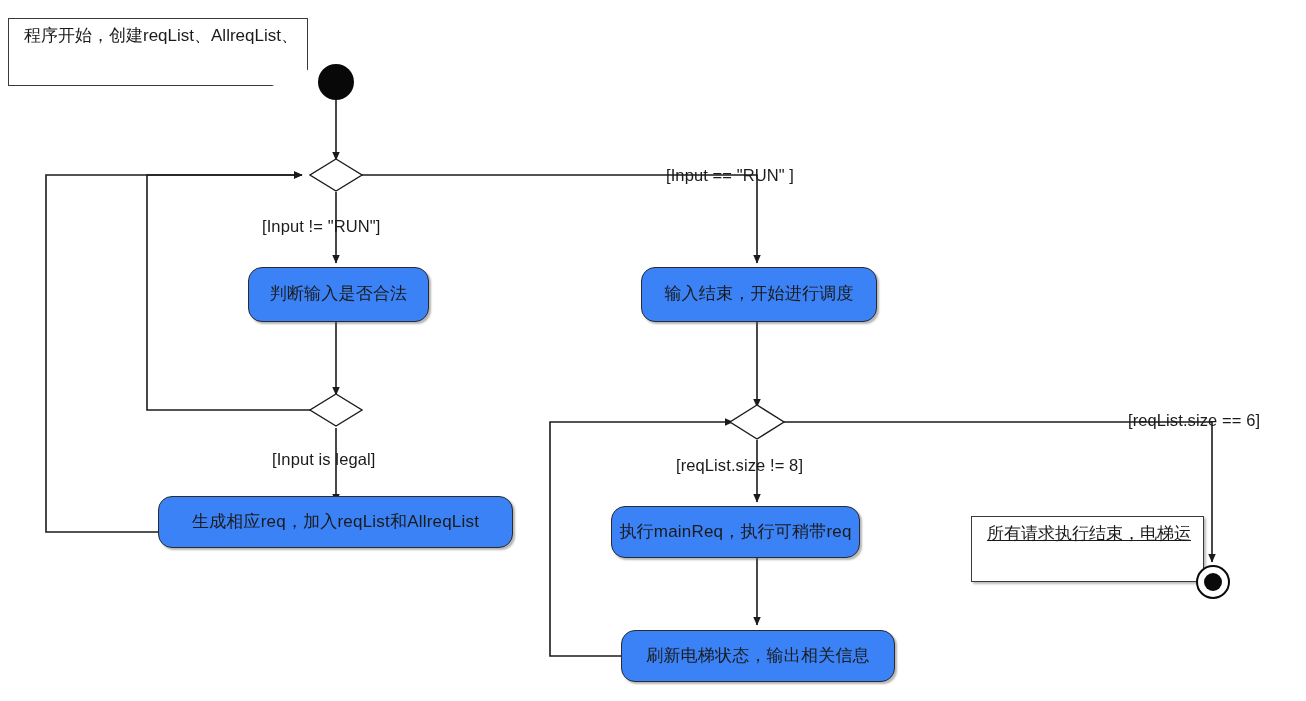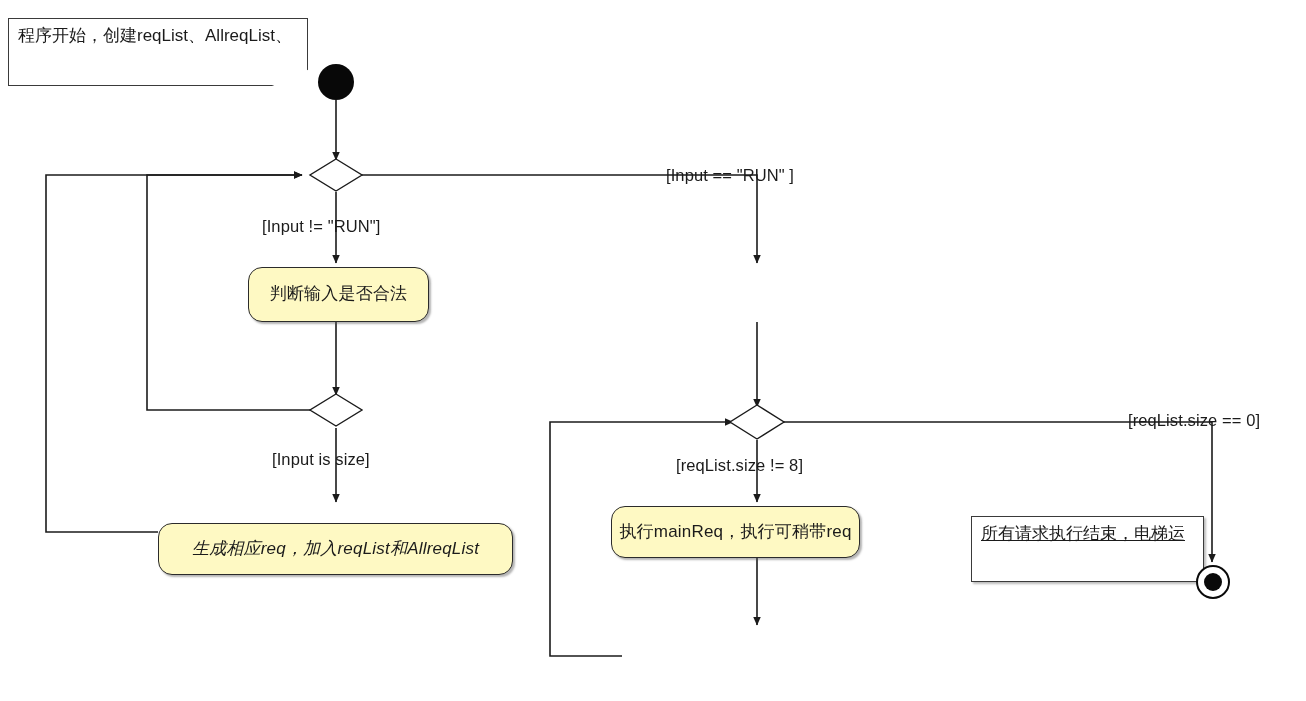--- a/index.html
+++ b/index.html
@@ -21,21 +21,21 @@
     position: absolute;
     left: 0; top: 0;
     width: 1306px;
     height: 701px;
     pointer-events: none;
   }
   
   .activity {
     position: absolute;
     box-sizing: border-box;
-    background: #fef9c3;
+    background: #3b82f6;
     border: 1px solid #2b2b2b;
     border-radius: 14px;
     box-shadow: 2px 2px 2px rgba(90,90,90,0.45);
     display: flex;
     align-items: center;
     justify-content: center;
     color: #1b1b1b;
     font-size: 17px;
     line-height: 1.2;
     white-space: nowrap;
@@ -44,21 +44,21 @@
   
   .note {
     position: absolute;
     box-sizing: border-box;
     background: #ffffff;
     border: 1px solid #3a3a3a;
     box-shadow: 2px 2px 2px rgba(120,120,120,0.5);
     color: #1b1b1b;
     font-size: 17px;
     line-height: 1.45;
-    padding: 5px 9px 4px 9px;
+    padding: 5px 9px 4px 15px;
   }
   .note.clip-br {
     
     clip-path: polygon(0 0, 100% 0, 100% 76%, 88% 100%, 0 100%);
   }
   
   .guard {
     position: absolute;
     color: #1b1b1b;
     font-size: 16.5px;
@@ -137,39 +137,45 @@
   <div class="note clip-br" style="left:8px; top:18px; width:300px; height:68px;">
     <div>程序开始，创建reqList、AllreqList、</div>
   </div>
 
   <div class="initial-node" style="left:318px; top:64px; width:36px; height:36px;"></div>
 
   <div class="activity" style="left:248px; top:267px; width:181px; height:55px;">
     <span>判断输入是否合法</span>
   </div>
 
+  <div class="activity" style="left:641px; top:267px; width:236px; height:55px;">
+    <span>输入结束，开始进行调度</span>
+  </div>
 
-  <div class="activity" style="left:158px; top:523px; width:355px; height:52px;font-style:italic;">
+  <div class="activity" style="left:158px; top:496px; width:355px; height:52px;">
     <span>生成相应req，加入reqList和AllreqList</span>
   </div>
 
   <div class="activity" style="left:611px; top:506px; width:249px; height:52px;">
     <span>执行mainReq，执行可稍带req</span>
   </div>
 
+  <div class="activity" style="left:621px; top:630px; width:274px; height:52px;">
+    <span>刷新电梯状态，输出相关信息</span>
+  </div>
 
   <div class="guard" style="left:666px; top:166px;">[Input ==  "RUN" ]</div>
 
   <div class="guard" style="left:262px; top:217px;">[Input != "RUN"]</div>
 
-  <div class="guard" style="left:272px; top:450px;">[Input is size]</div>
+  <div class="guard" style="left:272px; top:450px;">[Input is legal]</div>
 
   <div class="guard" style="left:676px; top:456px;">[reqList.size != 8]</div>
 
-  <div class="guard" style="left:1128px; top:411px;">[reqList.size == 0]</div>
+  <div class="guard" style="left:1128px; top:411px;">[reqList.size == 6]</div>
 
   <div class="note" style="left:971px; top:516px; width:233px; height:66px;text-decoration:underline;">
     <div>所有请求执行结束，电梯运</div>
   </div>
 
   <div class="final-node" style="left:1196px; top:565px; width:34px; height:34px;"></div>
 
 </div>
 
 </body></html>

